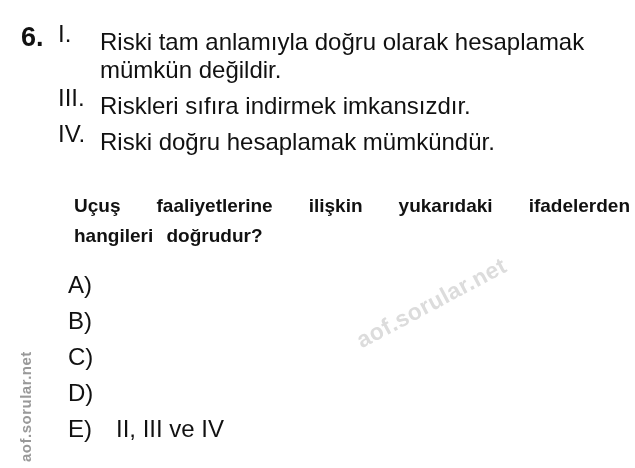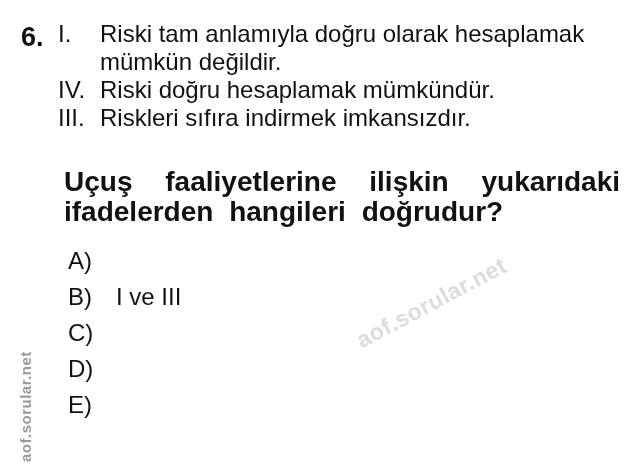--- a/index.html
+++ b/index.html
@@ -33,24 +33,24 @@
   }
   .statements {
     font-size: 24px;
     line-height: 28px;
   }
   .srow {
     display: grid;
     grid-template-columns: 42px 514px;
   }
   .snum { display: block; }
-  .stext { display: block; }
+  .stext { display: block; margin-top: 8px; }
   .stem {
-    margin: 35px 0 0 6px;
-    font-size: 28px;
+    margin: 35px 0 0 16px;
+    font-size: 19px;
     font-weight: bold;
     line-height: 30px;
     text-align: justify;
     word-spacing: 8px;
     width: 556px;
   }
   .options {
     margin-top: 16px;
   }
   .orow {
@@ -98,47 +98,47 @@
   <div class="qnum">6.</div>
 
   <div class="content">
 
     <div class="statements">
       <div class="srow">
         <span class="snum">I.</span>
         <span class="stext">Riski tam anlamıyla doğru olarak hesaplamak mümkün değildir.</span>
       </div>
       <div class="srow">
+        <span class="snum">III.</span>
+        <span class="stext">Riskleri sıfıra indirmek imkansızdır.</span>
+      </div>
+      <div class="srow">
         <span class="snum">IV.</span>
         <span class="stext">Riski doğru hesaplamak mümkündür.</span>
-      </div>
-      <div class="srow">
-        <span class="snum">III.</span>
-        <span class="stext">Riskleri sıfıra indirmek imkansızdır.</span>
       </div>
     </div>
 
     <p class="stem">Uçuş faaliyetlerine ilişkin yukarıdaki ifadelerden hangileri doğrudur?</p>
 
     <div class="options">
       <div class="orow">
         <span class="oletter">A)</span>
       </div>
       <div class="orow">
         <span class="oletter">B)</span>
-        <span class="otext">I ve III</span>
       </div>
       <div class="orow">
         <span class="oletter">C)</span>
       </div>
       <div class="orow">
         <span class="oletter">D)</span>
       </div>
       <div class="orow">
         <span class="oletter">E)</span>
+        <span class="otext">II, III ve IV</span>
       </div>
     </div>
 
   </div>
 
   <div class="wm-left">aof.sorular.net</div>
 
   <div class="wm-diagonal">aof.sorular.net</div>
 
 </div>

